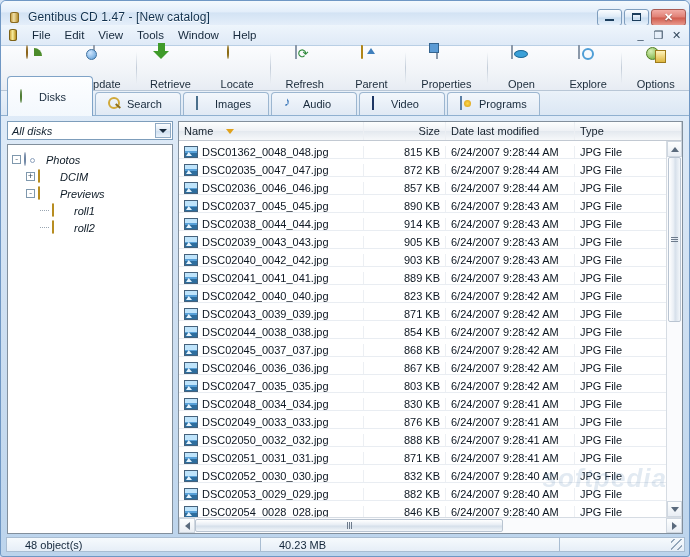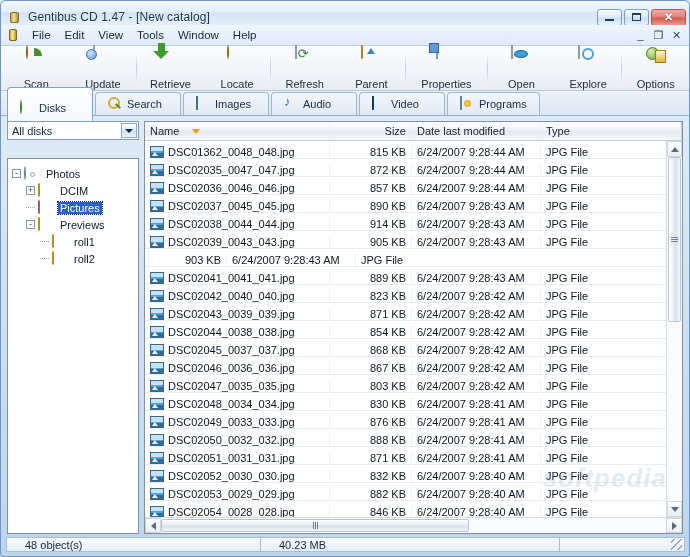--- a/index.html
+++ b/index.html
@@ -149,21 +149,21 @@
     height: 23px; min-width: 86px; padding: 0 12px;
     display: flex; align-items: center; gap: 5px;
     font-size: 11px; color: #17293b;
     border: 1px solid #9cb6d0; border-bottom: none;
     border-radius: 4px 4px 0 0;
     background: linear-gradient(180deg,#f3f7fc,#e0e9f4);
     margin-right: 2px;
   }
   .tab.active {
     background: linear-gradient(180deg,#fdfeff,#f3f8fd);
-    height: 40px; position: relative; top: 12px;
+    height: 40px; position: relative; top: 1px;
     border-color: #7fa3c7;
   }
   .tab-ico { width: 14px; height: 14px; flex: none; position: relative; }
   .ti-disk { width:13px;height:13px;border-radius:50%;
     background: radial-gradient(circle at 35% 30%,#e7f5df,#8fc06a 55%,#5b8f3c);
     border:1px solid #4e7c33;}
   .ti-search { width:13px;height:13px;position:relative;}
   .ti-search:before{content:"";position:absolute;left:0;top:0;width:8px;height:8px;border-radius:50%;
     border:2px solid #d1a93a;}
   .ti-search:after{content:"";position:absolute;left:7px;top:8px;width:6px;height:2px;background:#8a6d1c;transform:rotate(40deg);}
@@ -175,21 +175,21 @@
   .ti-video:after{content:"";position:absolute;left:1px;top:1px;right:1px;height:3px;
     background:repeating-linear-gradient(90deg,#cfe0f5 0 2px,#2f4f8f 2px 4px);}
   .ti-prog { width:13px;height:13px;background:linear-gradient(180deg,#d9e8fa,#9fc0e2);
     border:1px solid #5c7fa5;position:relative;}
   .ti-prog:after{content:"";position:absolute;left:3px;top:3px;width:7px;height:7px;border-radius:50%;
     background:radial-gradient(circle,#ffd84a,#d59a16);}
   
   .body {
     flex: 1; display: flex; padding: 5px 6px 0 6px; gap: 5px; min-height: 0;
   }
-  .left-pane { width: 132px; display: flex; flex-direction: column; gap: 18px; flex: none; }
+  .left-pane { width: 166px; display: flex; flex-direction: column; gap: 4px; flex: none; font-style: italic; }
   .combo {
     height: 19px; display: flex; align-items: center;
     background: #fff; border: 1px solid #7d9dbb;
     font-size: 11px; color: #11202e; padding-left: 4px; position: relative;
   }
   .combo-arrow {
     position: absolute; right: 1px; top: 1px; bottom: 1px; width: 16px;
     background: linear-gradient(180deg,#fcfdff,#dfe9f4 50%,#cddef0 52%,#eaf2fa);
     border: 1px solid #90aac4;
     display: flex; align-items: center; justify-content: center;
@@ -443,25 +443,20 @@
           <span class="ticon"><span class="ic-cd"></span></span>
           <span class="tlabel">Photos</span>
         </div>
 
         <div class="tnode ind1">
           <span class="texp">+</span>
           <span class="ticon"><span class="ic-fold"></span></span>
           <span class="tlabel">DCIM</span>
         </div>
 
-        <div class="tnode ind1">
-          <span class="tdash"></span>
-          <span class="ticon"><span class="ic-fold-red"></span></span>
-          <span class="tlabel sel">Pictures</span>
-        </div>
 
         <div class="tnode ind1">
           <span class="texp">-</span>
           <span class="ticon"><span class="ic-fold"></span></span>
           <span class="tlabel">Previews</span>
         </div>
 
         <div class="tnode ind2">
           <span class="tdash"></span>
           <span class="ticon"><span class="ic-fold"></span></span>
@@ -538,20 +533,24 @@
             <div class="row">
               <div class="cell c-name">
                 <span class="jpg-ico"></span>
                 <span>DSC02039_0043_043.jpg</span>
               </div>
               <div class="cell c-size">905 KB</div>
               <div class="cell c-date">6/24/2007 9:28:43 AM</div>
               <div class="cell c-type">JPG File</div>
             </div>
             <div class="row">
+              <div class="cell c-name">
+                <span class="jpg-ico"></span>
+                <span>DSC02040_0042_042.jpg</span>
+              </div>
               <div class="cell c-size">903 KB</div>
               <div class="cell c-date">6/24/2007 9:28:43 AM</div>
               <div class="cell c-type">JPG File</div>
             </div>
             <div class="row">
               <div class="cell c-name">
                 <span class="jpg-ico"></span>
                 <span>DSC02041_0041_041.jpg</span>
               </div>
               <div class="cell c-size">889 KB</div>

